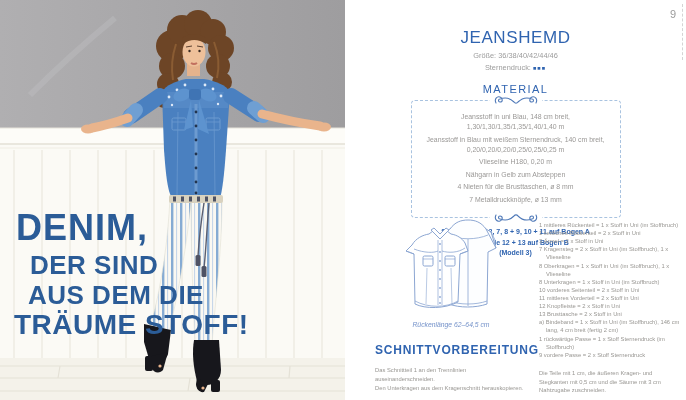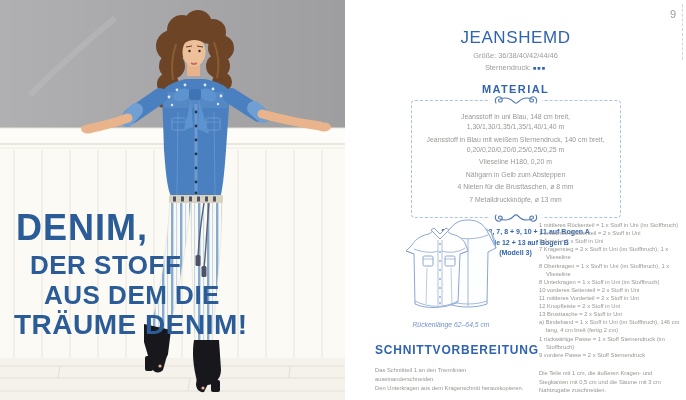--- a/index.html
+++ b/index.html
@@ -5,32 +5,32 @@
   html,body{margin:0;padding:0;background:#fff;}
   .canvas{position:relative;width:686px;height:400px;overflow:hidden;background:#fff;
           font-family:"Liberation Sans",sans-serif;
           --accent:#3064b0;--headline:#2b5c97;--gray:#989692;}
   
   .photo{position:absolute;left:0;top:0;width:345px;height:316px;}
   .photo svg{display:block;}
   .headline{position:absolute;left:16px;top:210px;color:var(--headline);font-weight:bold;line-height:1;}
   .hl1{font-size:36px;letter-spacing:1px;}
   .hl2{font-size:26px;margin:6px 0 0 14px;letter-spacing:.5px;}
-  .hl3{font-size:26px;margin:4px 0 0 28px;letter-spacing:.5px;}
+  .hl3{font-size:26px;margin:4px 0 0 12px;letter-spacing:.5px;}
   .hl4{font-size:28px;margin:3px 0 0 -2px;letter-spacing:.5px;}
   
   .page{position:absolute;left:345px;top:0;width:341px;height:400px;background:#fff;}
   .page-number{position:absolute;top:8px;right:10px;font-size:11px;color:#9b9b9b;}
   .page-edge{position:absolute;top:4px;right:3px;height:56px;border-right:1px dashed #d4d4d4;}
   .head-block{padding-top:28px;text-align:center;}
   .title{color:var(--accent);font-size:17px;font-weight:normal;letter-spacing:.6px;}
   .size-line{color:#9b9b9b;font-size:7.4px;margin-top:3px;}
   .difficulty{color:#9b9b9b;font-size:7.4px;margin-top:2.5px;}
   .dots{color:var(--accent);font-size:5.6px;letter-spacing:1px;}
-  .material-heading{color:var(--accent);font-size:11px;font-weight:bold;letter-spacing:1.4px;text-align:center;margin-top:11px;}
+  .material-heading{color:var(--accent);font-size:11px;font-weight:normal;letter-spacing:1.4px;text-align:center;margin-top:11px;}
   .material-box{position:relative;width:196px;margin:5px auto 0;border:1px dashed #a9c3e0;border-radius:4px;padding:9px 6px 10px;}
   .material-item{color:#9a9896;font-size:6.9px;line-height:1.45;text-align:center;margin:2.5px 0;}
   .flourish{position:absolute;left:50%;transform:translateX(-50%);background:#fff;padding:0 4px;line-height:0;}
   .flourish.top{top:-7px;}
   .flourish.bottom{bottom:-7px;}
   .sheets{text-align:center;margin-top:9px;}
   .sheet-line{color:var(--accent);font-size:7px;line-height:1.5;font-weight:bold;}
   .columns{position:absolute;top:212px;left:0;right:14px;display:flex;}
   .left-col{width:152px;margin-left:30px;text-align:center;}
   .shirt{margin-top:6px;}
@@ -204,23 +204,23 @@
           </g>
           <path d="M204,203 C201,222 199,240 198,256" stroke="#5a5e70" stroke-width="1.4" fill="none"></path>
           <path d="M209,203 C207,226 206,250 204,268" stroke="#5a5e70" stroke-width="1.4" fill="none"></path>
           <rect x="195.5" y="255" width="5" height="11" rx="1.5" fill="#4e5264"></rect>
           <rect x="201.5" y="266" width="5" height="11" rx="1.5" fill="#4e5264"></rect>
         </g>
       </g>
     </svg>
     <div class="headline">
       <div class="hl1">DENIM,</div>
-      <div class="hl2">DER STOFF</div>
+      <div class="hl2">DER SIND</div>
       <div class="hl3">AUS DEM DIE</div>
-      <div class="hl4">TRÄUME DENIM!</div>
+      <div class="hl4">TRÄUME STOFF!</div>
     </div>
   </div>
 
   <div class="page">
     <div class="page-edge"></div>
     <div class="page-number">9</div>
 
     <div class="head-block">
       <div class="title">JEANSHEMD</div>
       <div class="size-line">Größe: 36/38/40/42/44/46</div>

